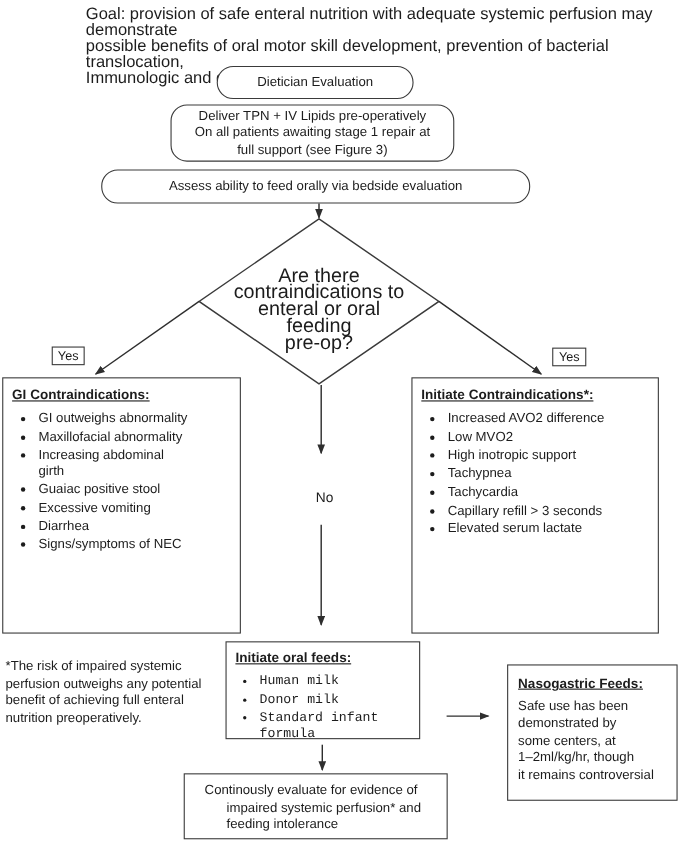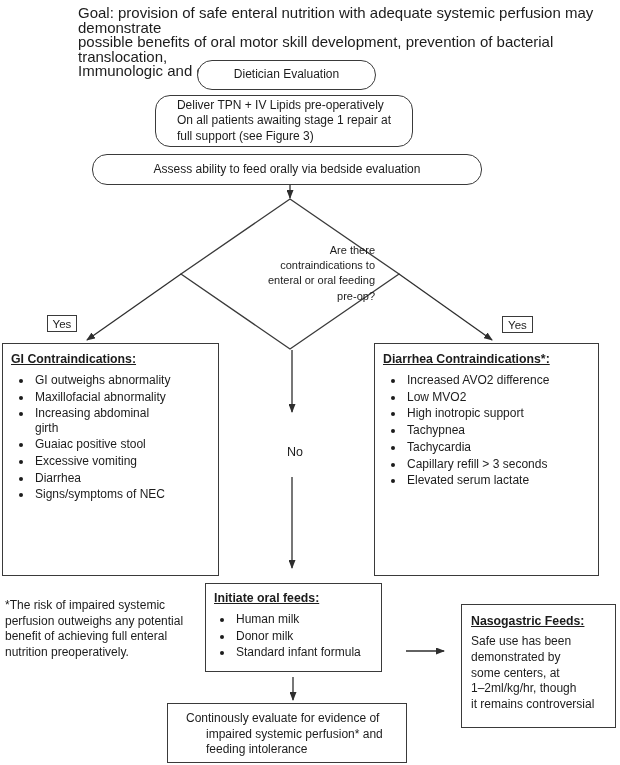--- a/index.html
+++ b/index.html
@@ -6,31 +6,31 @@
   body{
     width:620px;height:765px;position:relative;background:#ffffff;
     font-family:"Liberation Sans", sans-serif;color:#1c1c1c;overflow:hidden;
   }
   .abs{position:absolute;}
   .pre{white-space:pre-line;}
   .box{
     position:absolute;background:#ffffff;border:1.5px solid #3a3a3a;
     box-sizing:border-box;font-size:12px;line-height:15.5px;
   }
-  .center-box{display:flex;align-items:center;justify-content:center;border-radius:15px;}
+  .center-box{display:flex;align-items:center;justify-content:center;text-align:center;border-radius:15px;}
   .list-title{font-weight:bold;text-decoration:underline;font-size:12.3px;line-height:15px;}
   ul.bullets{margin:6px 0 0 0;padding-left:22px;}
   ul.bullets li{margin-bottom:2.5px;padding-left:2px;white-space:pre-line;line-height:14.2px;}
   .yes-box{
     position:absolute;border:1px solid #3a3a3a;background:#fff;box-sizing:border-box;
     font-size:11.5px;display:flex;align-items:center;justify-content:center;
   }
   #overlay{position:absolute;left:0;top:0;width:620px;height:765px;}
   .goal{font-size:15px;line-height:14.5px;}
-  .diamond-text{text-align:right;font-size:11px;line-height:15.2px;}
+  .diamond-text{text-align:center;font-size:18px;line-height:15.2px;}
   .footnote{font-size:12px;line-height:15.5px;}
   .no-label{font-size:12.5px;text-align:center;}
 </style>
 </head>
 <body>
 
 <svg id="overlay" viewBox="0 0 620 765" xmlns="http://www.w3.org/2000/svg">
   <defs>
     <marker id="arrow" markerWidth="9" markerHeight="7" refX="8" refY="3.5" orient="auto" markerUnits="userSpaceOnUse">
       <path d="M0,0 L9,3.5 L0,7 z" fill="#2e2e2e"></path>
@@ -77,40 +77,40 @@
       <li>Increasing abdominal
 girth</li>
       <li>Guaiac positive stool</li>
       <li>Excessive vomiting</li>
       <li>Diarrhea</li>
       <li>Signs/symptoms of NEC</li>
     </ul>
 </div>
 
 <div class="box" style="left:374px;top:343px;width:225px;height:233px;padding:8px 4px 0 8px;">
-  <div class="list-title">Diarrhea Contraindications*:</div>
+  <div class="list-title">Initiate Contraindications*:</div>
   <ul class="bullets">
       <li>Increased AVO2 difference</li>
       <li>Low MVO2</li>
       <li>High inotropic support</li>
       <li>Tachypnea</li>
       <li>Tachycardia</li>
       <li>Capillary refill &gt; 3 seconds</li>
       <li>Elevated serum lactate</li>
     </ul>
 </div>
 
 <div class="abs footnote pre" style="left:5px;top:598px;width:212px;">*The risk of impaired systemic
 perfusion outweighs any potential
 benefit of achieving full enteral
 nutrition preoperatively.</div>
 
 <div class="box" style="left:205px;top:583px;width:177px;height:89px;padding:7px 3px 0 8px;">
   <div class="list-title">Initiate oral feeds:</div>
-  <ul class="bullets" style="padding-left:20px;">
+  <ul class="bullets" style="padding-left:20px;font-family:Liberation Mono, monospace;">
       <li>Human milk</li>
       <li>Donor milk</li>
       <li>Standard infant formula</li>
     </ul>
 </div>
 
 <div class="box" style="left:448px;top:604px;width:155px;height:124px;padding:9px 3px 0 9px;margin-left:13px;">
   <div class="list-title">Nasogastric Feeds:</div>
   <div class="pre" style="margin-top:5px;line-height:15.8px;">Safe use has been
 demonstrated by

